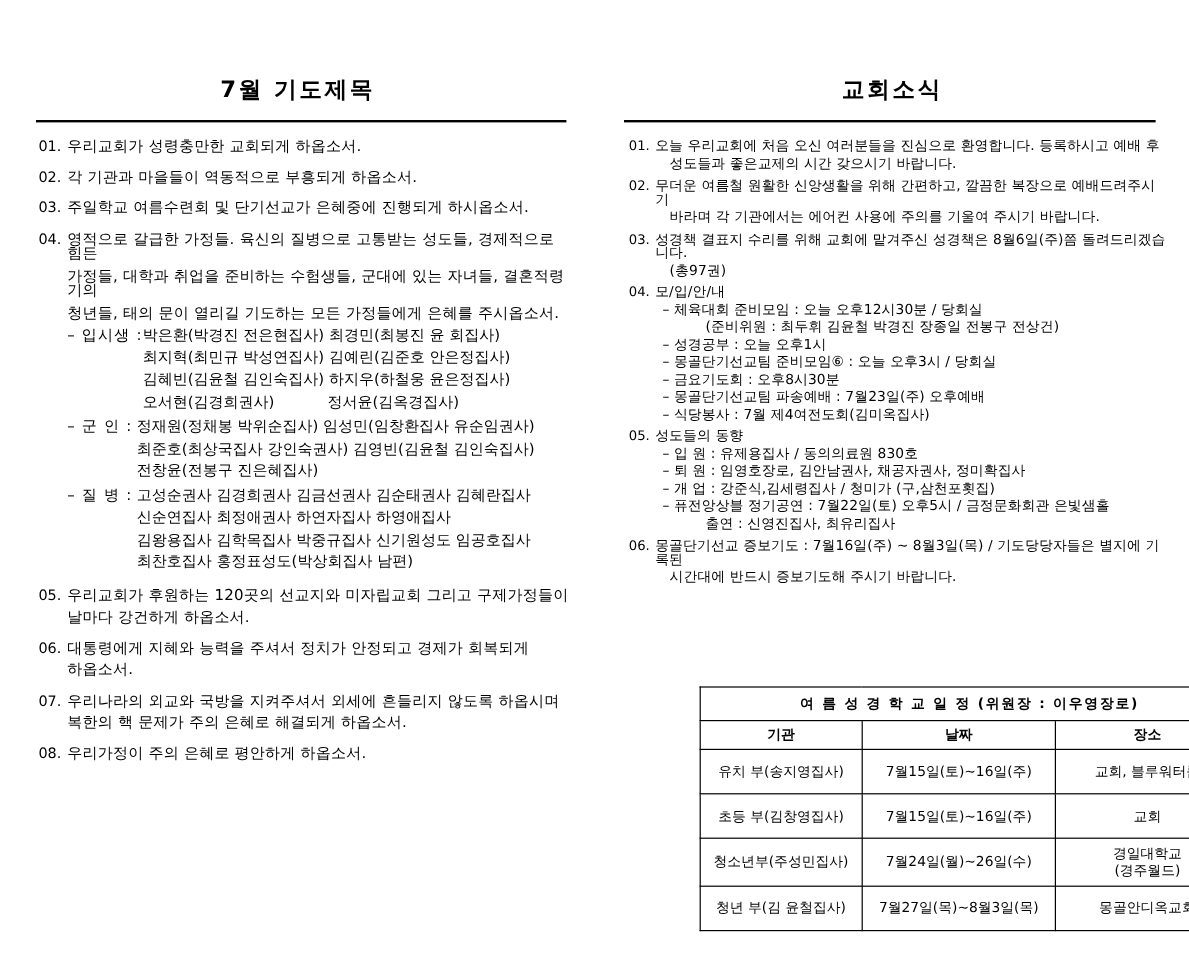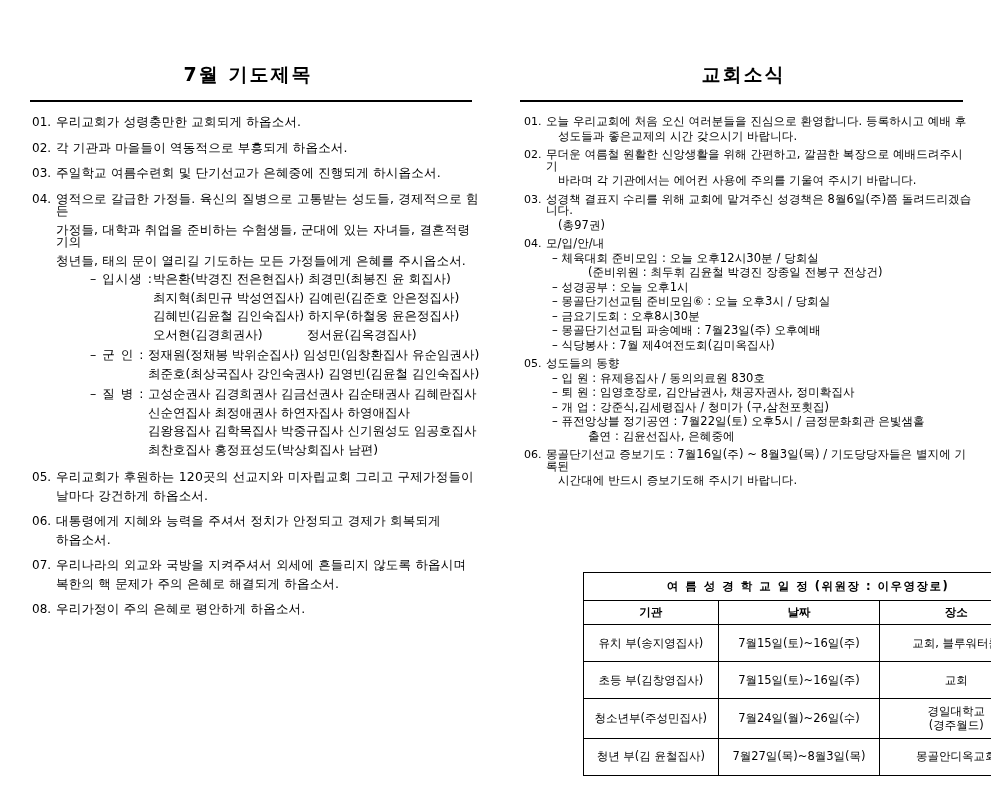--- a/index.html
+++ b/index.html
@@ -75,21 +75,20 @@
   .sub {
     display: flex;
     align-items: flex-start;
     margin-top: 2px;
     margin-bottom: 2px;
   }
   .sub-label {
     flex: 0 0 58px;
     white-space: nowrap;
     letter-spacing: 1px;
-    margin-left: 34px;
   }
   .sub-rows {
     flex: 1;
   }
   .sub-row {
     margin-bottom: 6px;
     white-space: nowrap;
   }
   .sub-row span.c1 {
     display: inline-block;
@@ -230,20 +229,23 @@
           <div class="sub">
             <div class="sub-label">– 군 인 :</div>
             <div class="sub-rows">
               <div class="sub-row">
                 <span class="c1">정재원(정채봉 박위순집사)</span>
                 <span>임성민(임창환집사 유순임권사)</span>
               </div>
               <div class="sub-row">
                 <span class="c1">최준호(최상국집사 강인숙권사)</span>
                 <span>김영빈(김윤철 김인숙집사)</span>
+              </div>
+              <div class="sub-row">
+                <span class="c1">전창윤(전봉구 진은혜집사)</span>
               </div>
             </div>
           </div>
 
           <div class="sub">
             <div class="sub-label">– 질 병 :</div>
             <div class="sub-rows">
               <div class="sub-row wide">
                 <span class="c1">고성순권사 김경희권사 김금선권사 김순태권사 김혜란집사</span>
               </div>
@@ -340,21 +342,21 @@
       </div>
 
       <div class="nitem">
         <div class="nnum">05.</div>
         <div class="nbody">
           <div class="nline">성도들의 동향</div>
           <div class="nline dash">– 입 원 : 유제용집사 /  동의의료원 830호</div>
           <div class="nline dash">– 퇴 원 : 임영호장로, 김안남권사, 채공자권사, 정미확집사</div>
           <div class="nline dash">– 개  업 : 강준식,김세령집사 /  청미가 (구,삼천포횟집)</div>
           <div class="nline dash">– 퓨전앙상블 정기공연 : 7월22일(토) 오후5시 /  금정문화회관 은빛샘홀</div>
-          <div class="nline i3">출연 : 김윤선집사, 은혜중에</div>
+          <div class="nline i3">출연 : 신영진집사, 최유리집사</div>
         </div>
       </div>
 
       <div class="nitem">
         <div class="nnum">06.</div>
         <div class="nbody">
           <div class="nline">몽골단기선교 증보기도 : 7월16일(주) ~ 8월3일(목) /  기도당당자들은 별지에 기록된</div>
           <div class="nline i1">시간대에 반드시 증보기도해 주시기 바랍니다.</div>
         </div>
       </div>

